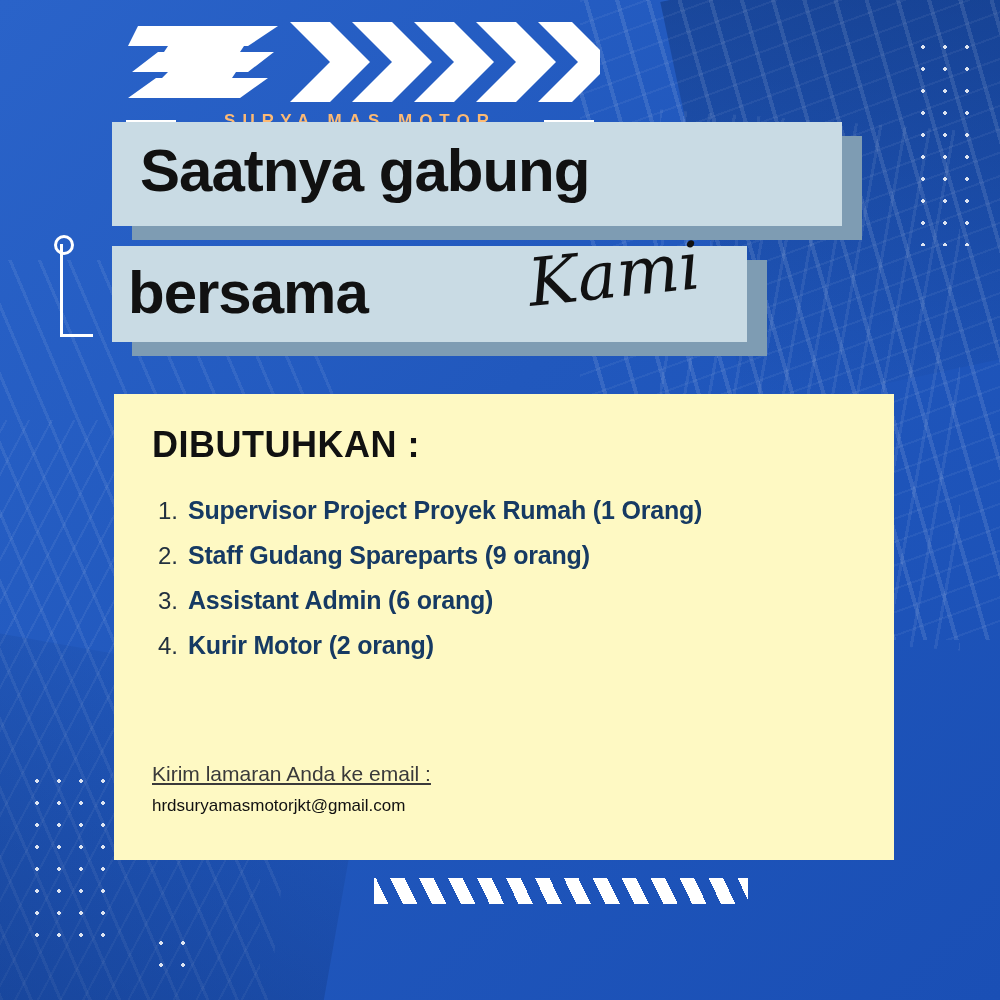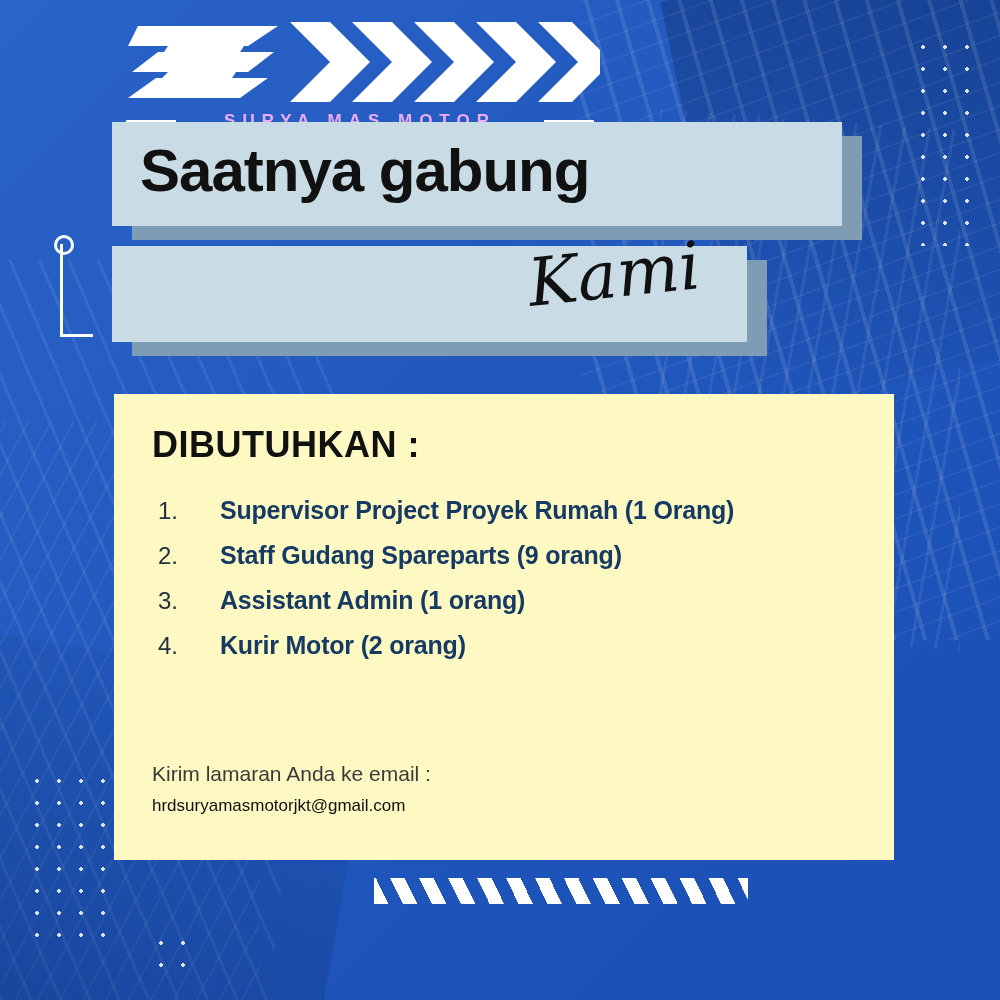--- a/index.html
+++ b/index.html
@@ -172,21 +172,21 @@
     width: 480px;
     height: 110px;
   }
   .logo-svg { display: block; }
   .logo-text {
     position: absolute;
     left: 0;
     top: 99px;
     width: 480px;
     text-align: center;
-    color: #f0abfc;
+    color: #fdba74;
     font-size: 17px;
     font-weight: 700;
     letter-spacing: 7px;
   }
   .logo-rule-l, .logo-rule-r {
     position: absolute;
     top: 108px;
     height: 2px;
     background: #ffffff;
   }
@@ -295,28 +295,28 @@
     color: #22303f;
     font-weight: 400;
     text-align: right;
     padding-right: 10px;
   }
   .job-label {
     font-size: 25px;
     font-weight: 800;
     color: #163a63;
     letter-spacing: -0.2px;
-    margin-left: 32px;
   }
   .contact-line {
     position: absolute;
     left: 38px;
     top: 368px;
     font-size: 21px;
     color: #3a3a3a;
+    text-decoration: underline;
   }
   .contact-email {
     position: absolute;
     left: 38px;
     top: 402px;
     font-size: 17px;
     font-weight: 400;
     color: #111111;
   }
 
@@ -371,38 +371,39 @@
     <div class="logo-rule-r"></div>
     <div class="logo-text">SURYA MAS MOTOR</div>
   </div>
 
   <div class="headline-shadow1"></div>
   <div class="headline-band1"></div>
   <div class="headline-shadow2"></div>
   <div class="headline-band2"></div>
 
   <div class="headline-text1">Saatnya gabung</div>
+  <div class="headline-text2">bersama</div>
   <div class="headline-script">Kami</div>
 
   <div class="card-shadow"></div>
   <div class="card">
     <div class="card-title">DIBUTUHKAN :</div>
 
     <ul class="job-list">
       <li class="job-item">
         <span class="job-num">1.</span>
         <span class="job-label">Supervisor Project Proyek  Rumah (1 Orang)</span>
       </li>
       <li class="job-item">
         <span class="job-num">2.</span>
         <span class="job-label">Staff Gudang Spareparts (9 orang)</span>
       </li>
       <li class="job-item">
         <span class="job-num">3.</span>
-        <span class="job-label">Assistant Admin (1 orang)</span>
+        <span class="job-label">Assistant Admin (6 orang)</span>
       </li>
       <li class="job-item">
         <span class="job-num">4.</span>
         <span class="job-label">Kurir Motor (2 orang)</span>
       </li>
     </ul>
 
     <div class="contact-line">Kirim lamaran Anda ke email :</div>
     <div class="contact-email">hrdsuryamasmotorjkt@gmail.com</div>
   </div>

